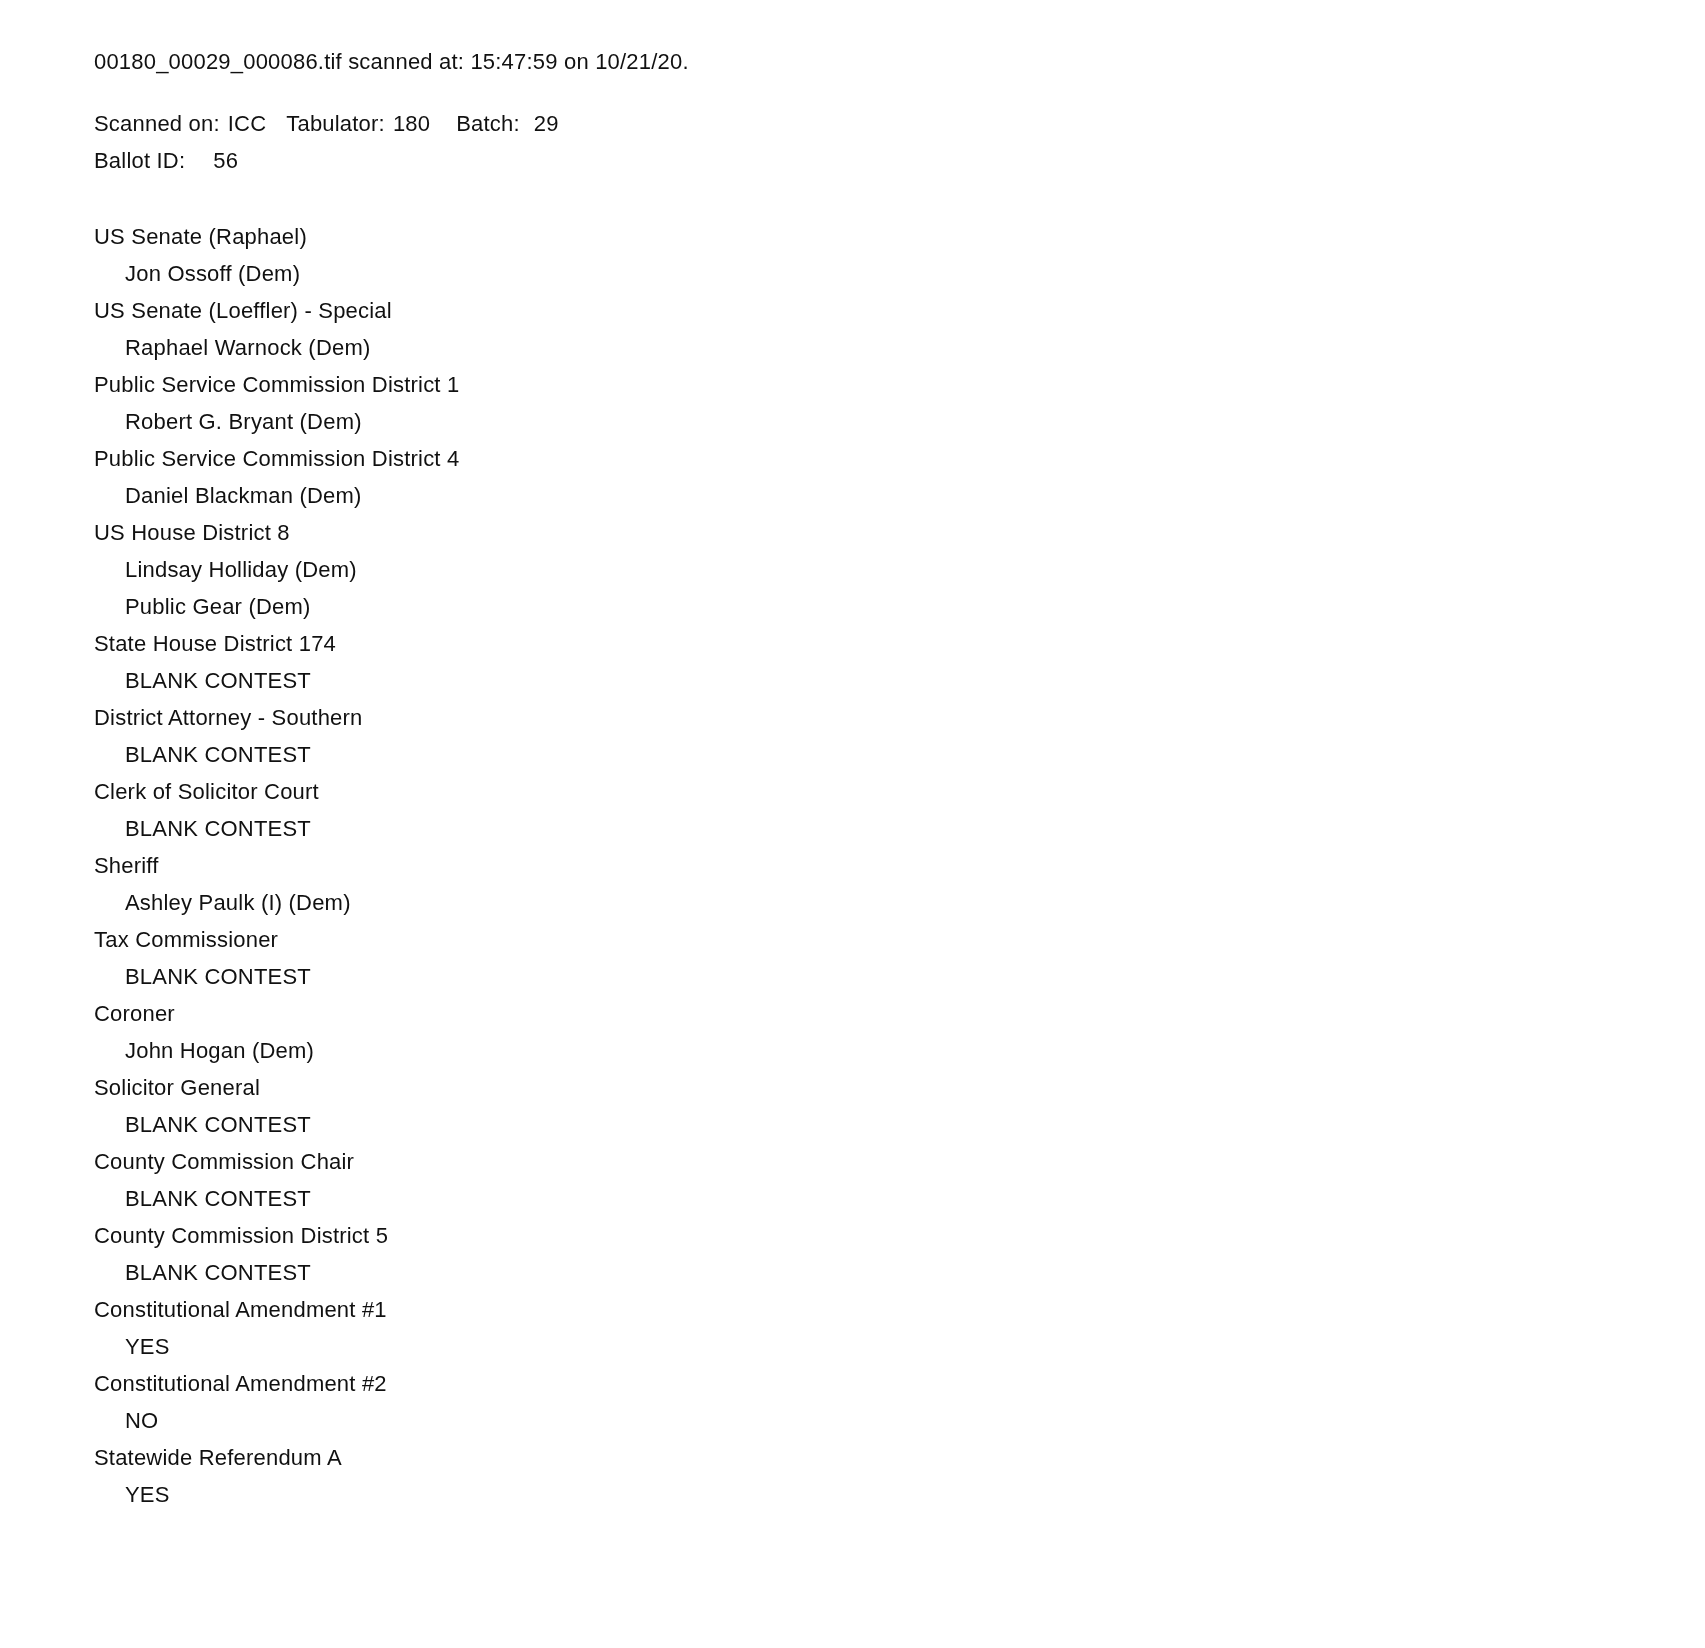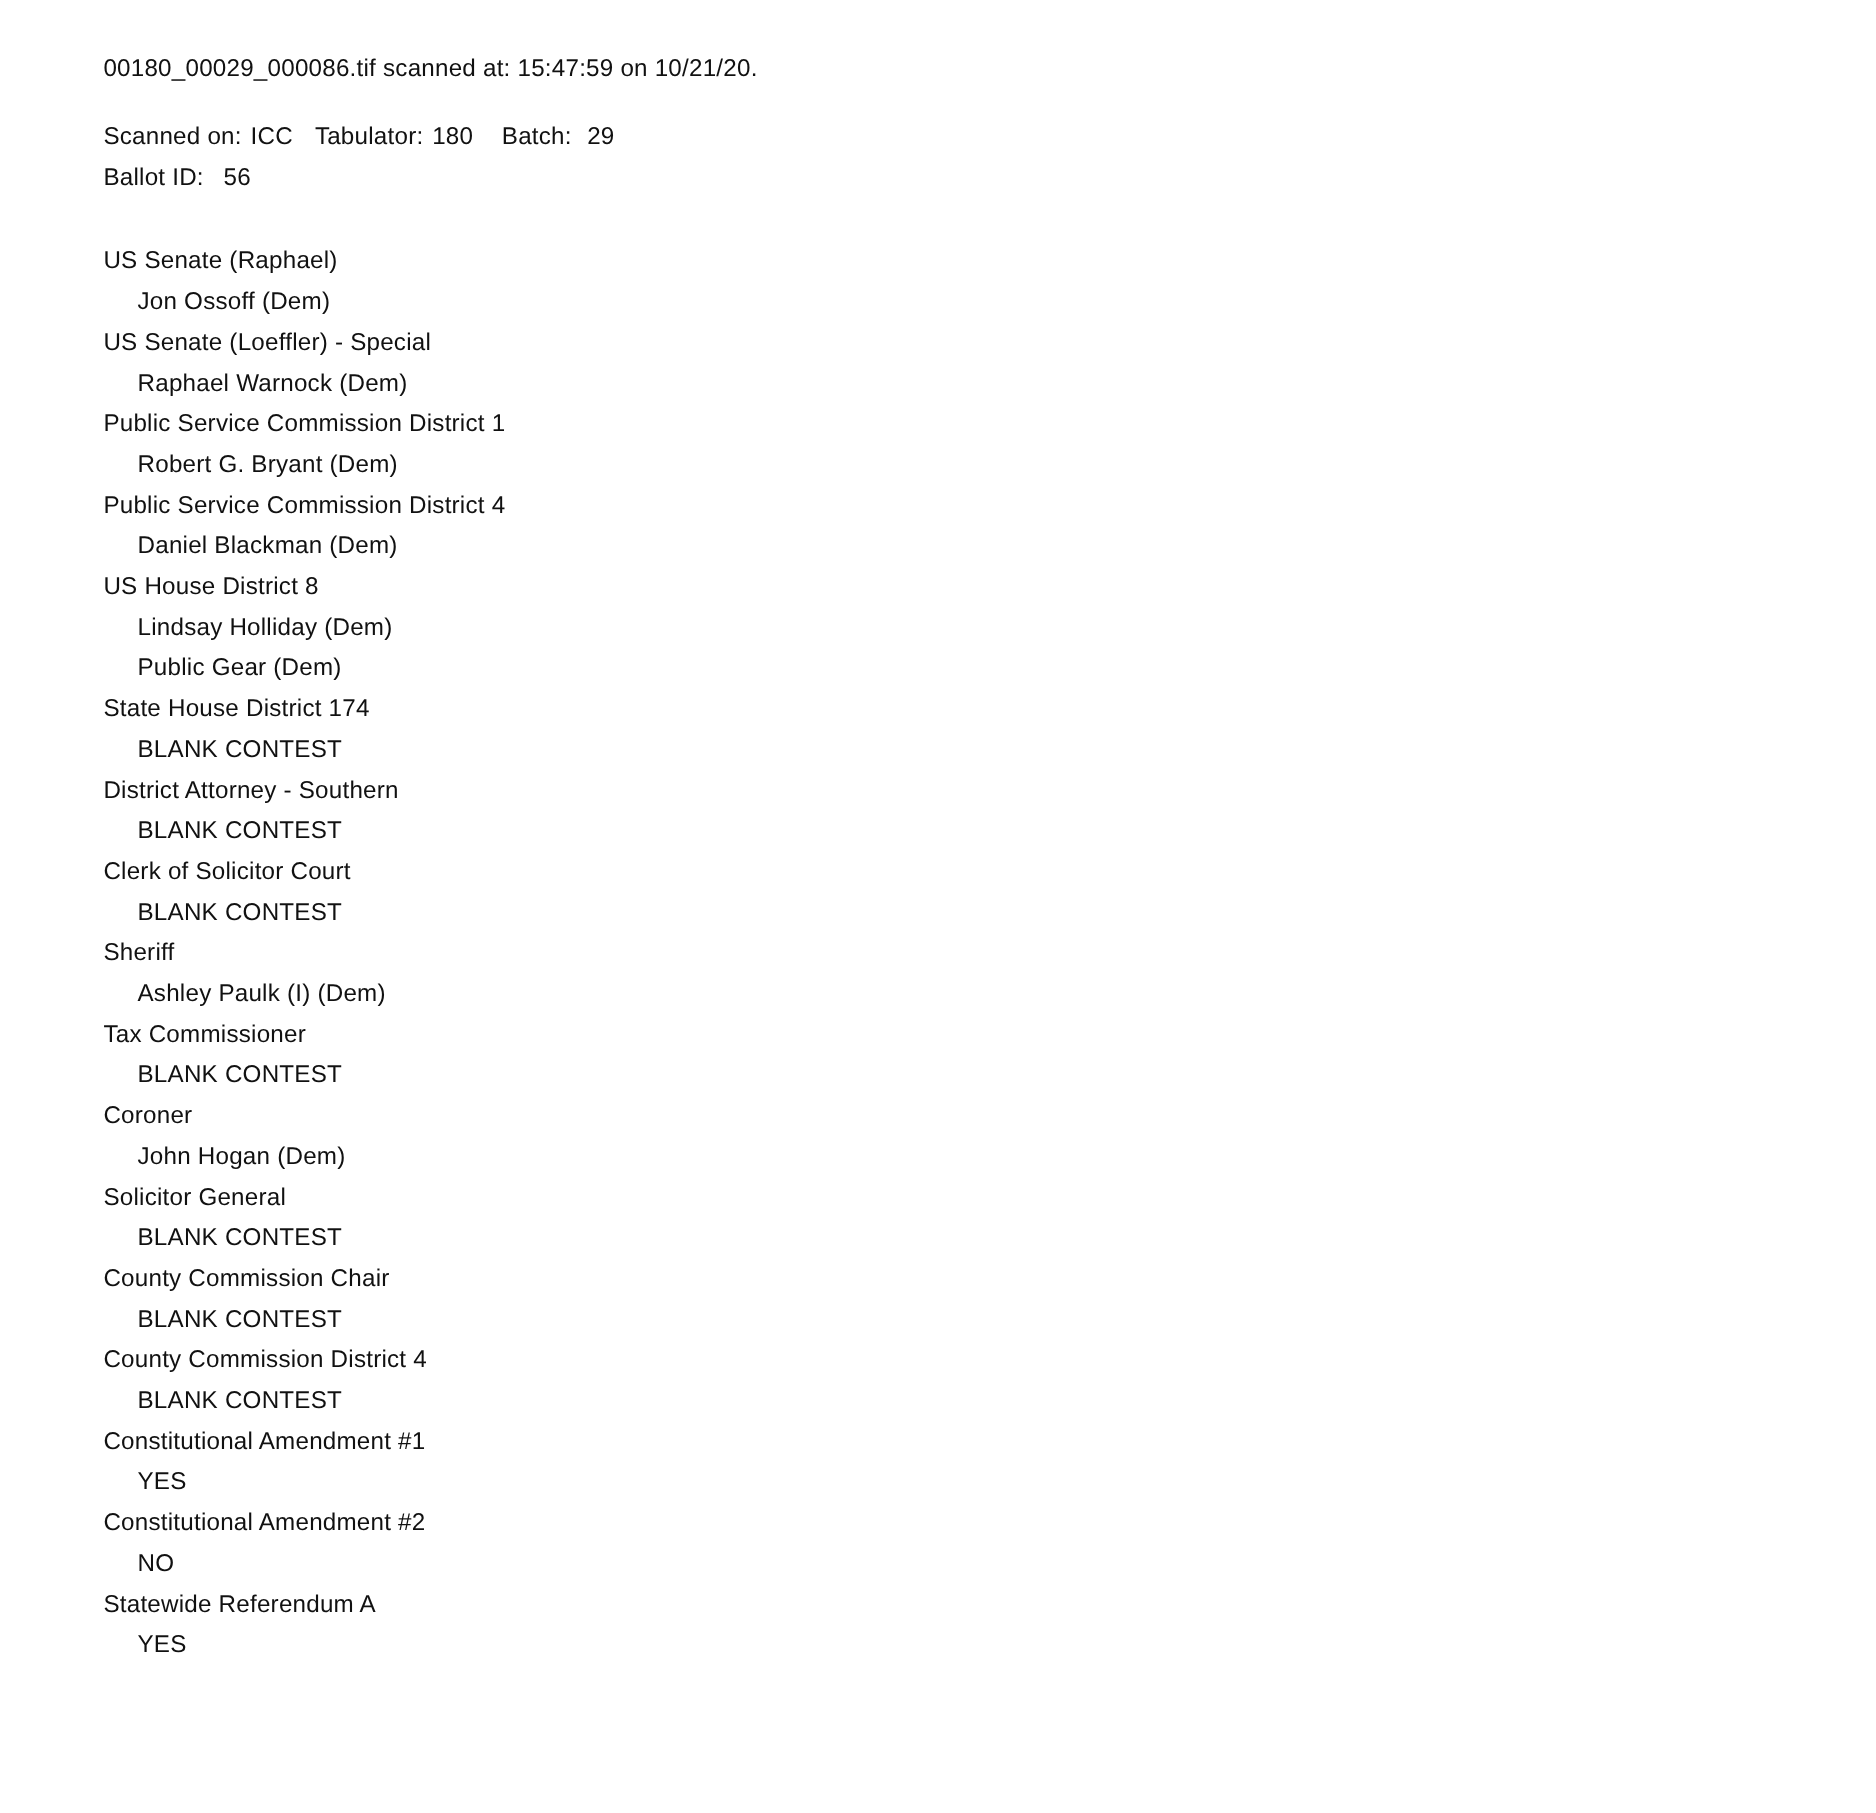--- a/index.html
+++ b/index.html
@@ -29,21 +29,21 @@
     margin-bottom: 25px;
   }
   .scan-meta-block {
     margin-bottom: 39px;
   }
   .meta-pair { display: inline; }
   .meta-value { margin-left: 8px; }
   .pair-tabulator { margin-left: 20px; }
   .pair-batch { margin-left: 26px; }
   .pair-batch .meta-value { margin-left: 14px; }
-  .ballot-id-value { margin-left: 18px; }
+  .ballot-id-value { margin-left: 28px; }
   .contest-title { }
   .contest-choice { padding-left: 31px; }
 </style>
 </head>
 <body>
 
 <div class="page">
 
   <div class="line filename-line">00180_00029_000086.tif scanned at: 15:47:59 on 10/21/20.</div>
 
@@ -102,21 +102,21 @@
       </div>
       <div class="contest-row">
         <div class="line contest-title">Solicitor General</div>
         <div class="line contest-choice">BLANK CONTEST</div>
       </div>
       <div class="contest-row">
         <div class="line contest-title">County Commission Chair</div>
         <div class="line contest-choice">BLANK CONTEST</div>
       </div>
       <div class="contest-row">
-        <div class="line contest-title">County Commission District 4</div>
+        <div class="line contest-title">County Commission District 5</div>
         <div class="line contest-choice">BLANK CONTEST</div>
       </div>
       <div class="contest-row">
         <div class="line contest-title">Constitutional Amendment #1</div>
         <div class="line contest-choice">YES</div>
       </div>
       <div class="contest-row">
         <div class="line contest-title">Constitutional Amendment #2</div>
         <div class="line contest-choice">NO</div>
       </div>

